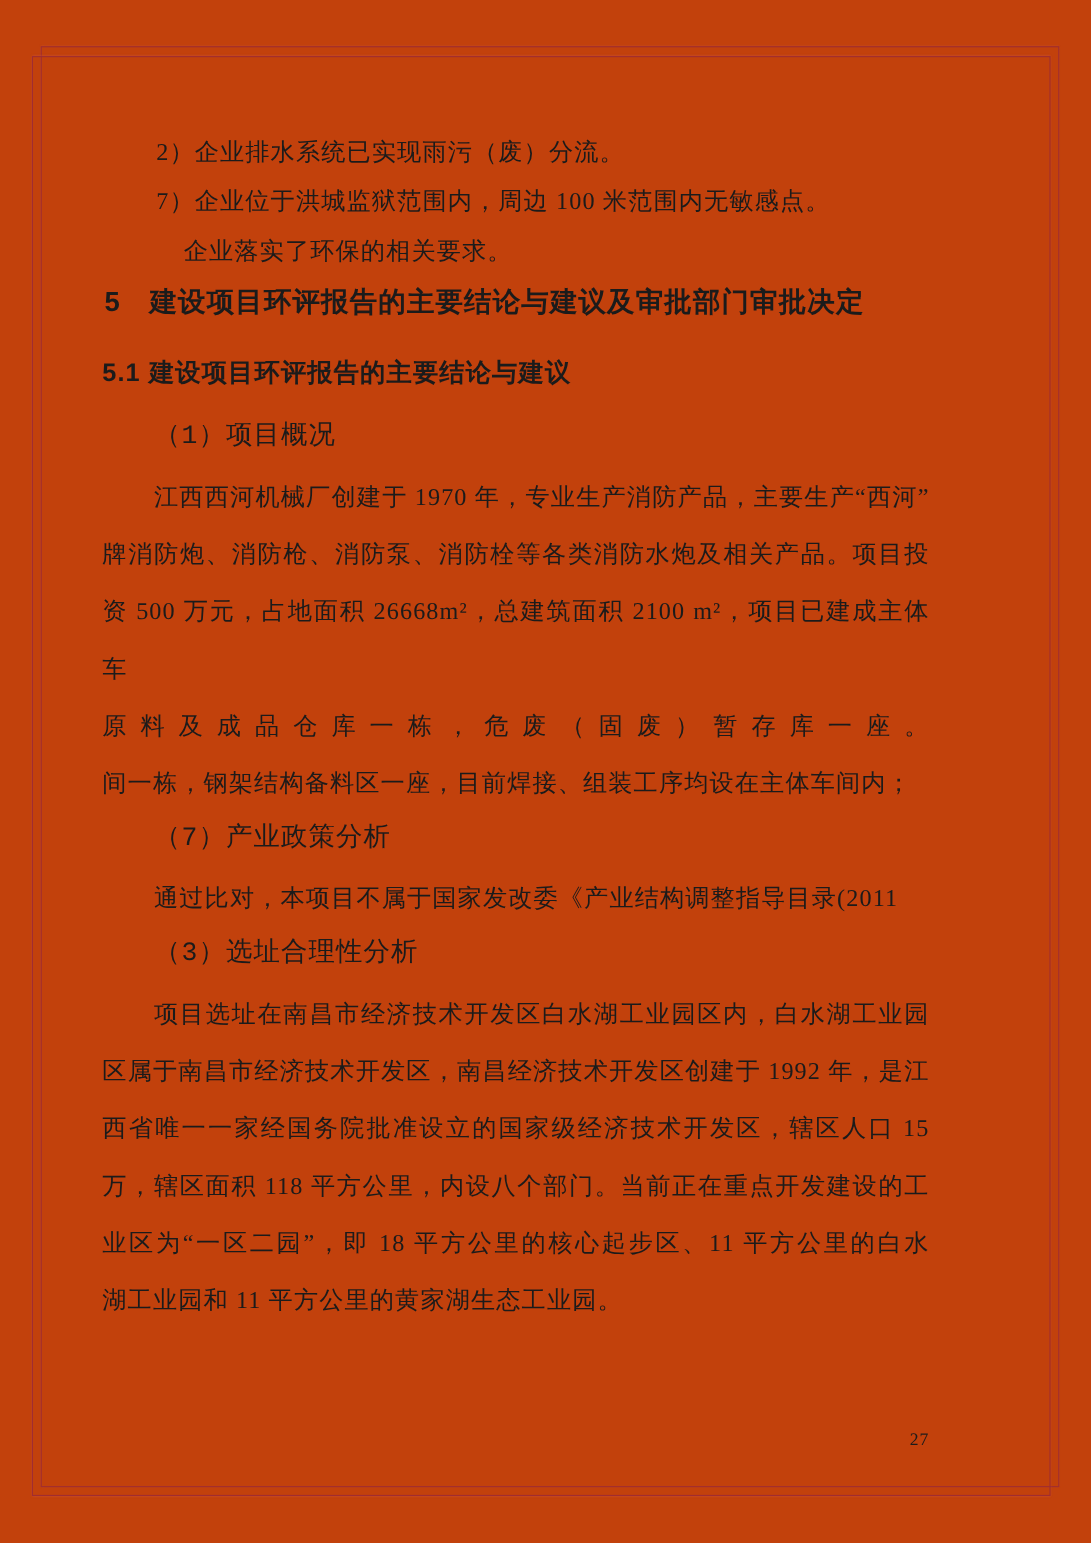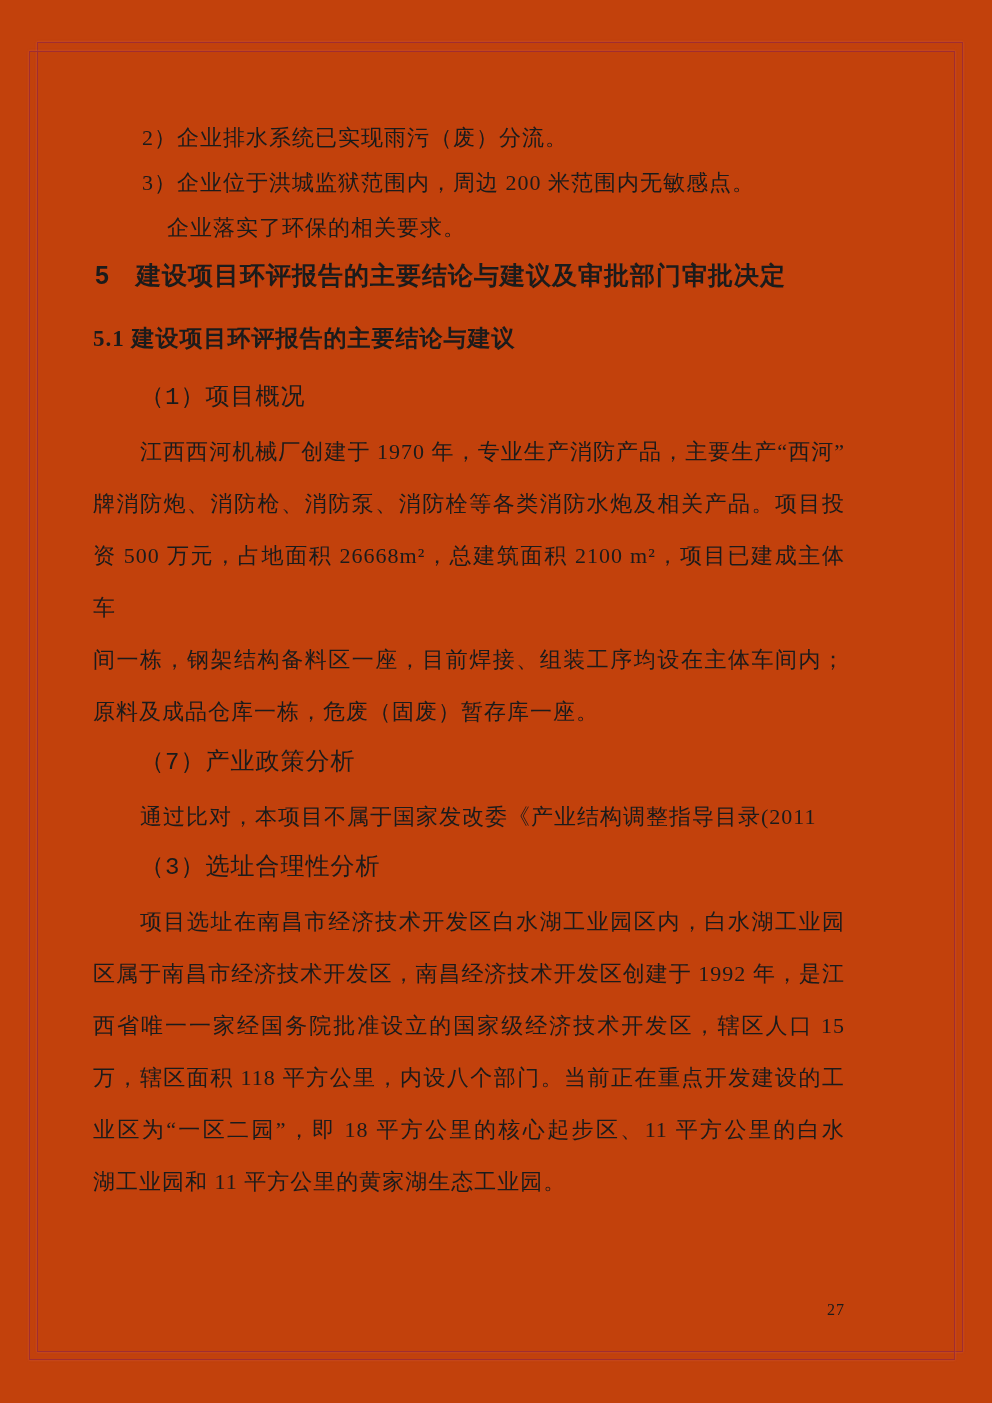--- a/index.html
+++ b/index.html
@@ -55,21 +55,21 @@
     font-weight: bold;
     font-family: "Liberation Sans", "DejaVu Sans", sans-serif;
     letter-spacing: 1px;
     white-space: nowrap;
   }
   .section {
     margin: 18px 0 0 0;
     font-size: 23px;
     line-height: 45px;
     font-weight: bold;
-    font-family: Liberation Serif, serif;
+    font-family: Liberation Sans, sans-serif;
     letter-spacing: 1px;
     white-space: nowrap;
   }
   .sec-title {
     font-size: 24px;
     line-height: 45px;
     letter-spacing: 1px;
     padding-left: 47px;
     margin-top: 2px;
     white-space: nowrap;
@@ -102,34 +102,34 @@
 </style>
 </head>
 <body>
 
 <div class="page">
   <div class="frame frame-a"></div>
   <div class="frame frame-b"></div>
 
   <div class="doc">
     <div class="tline list-item">2）企业排水系统已实现雨污（废）分流。</div>
-    <div class="tline list-item">3）企业位于洪城监狱范围内，周边 200 米范围内无敏感点。</div>
+    <div class="tline list-item">7）企业位于洪城监狱范围内，周边 100 米范围内无敏感点。</div>
     <div class="tline body4">企业落实了环保的相关要求。</div>
 
     <div class="chapter">5　建设项目环评报告的主要结论与建议及审批部门审批决定</div>
     <div class="section">5.1 建设项目环评报告的主要结论与建议</div>
 
     <div class="subsec subsec-first">
       <div class="sec-title">（1）项目概况</div>
       <div class="para">
           <div class="line">江西西河机械厂创建于 1970 年，专业生产消防产品，主要生产“西河”</div>
           <div class="line">牌消防炮、消防枪、消防泵、消防栓等各类消防水炮及相关产品。项目投</div>
           <div class="line">资 500 万元，占地面积 26668m²，总建筑面积 2100 m²，项目已建成主体车</div>
+          <div class="line">原料及成品仓库一栋，危废（固废）暂存库一座。</div>
           <div class="line">间一栋，钢架结构备料区一座，目前焊接、组装工序均设在主体车间内；</div>
-          <div class="line">原料及成品仓库一栋，危废（固废）暂存库一座。</div>
         </div>
     </div>
 
     <div class="subsec">
       <div class="sec-title">（7）产业政策分析</div>
       <div class="para">
           <div class="line">通过比对，本项目不属于国家发改委《产业结构调整指导目录(2011</div>
         </div>
     </div>
 

